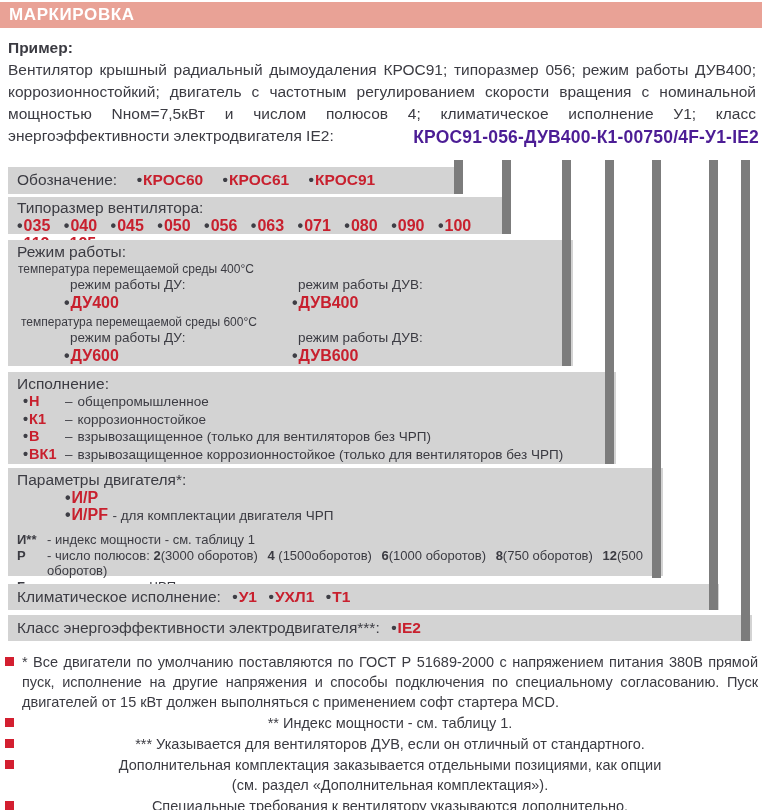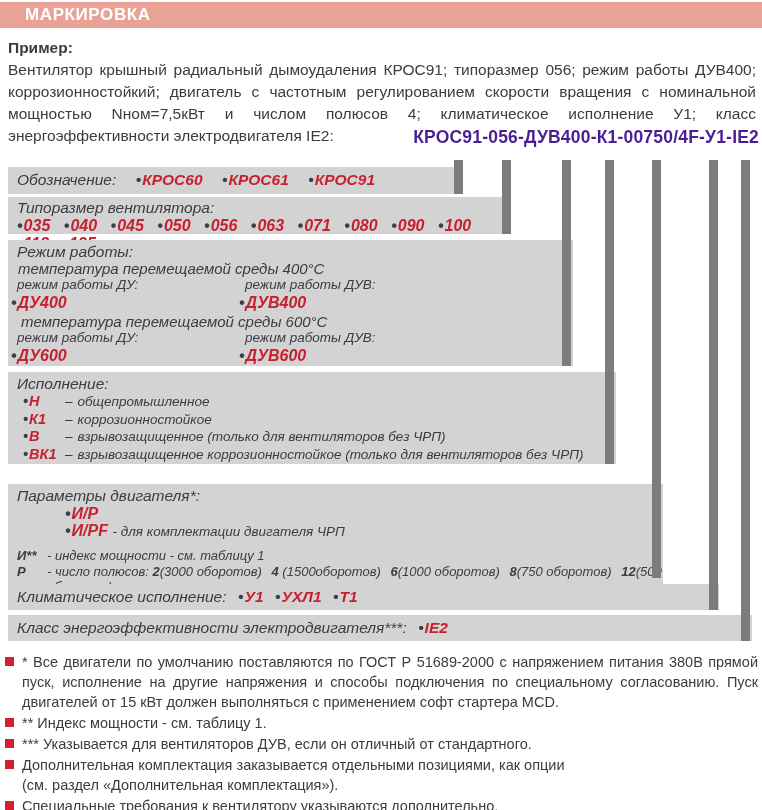--- a/index.html
+++ b/index.html
@@ -1,51 +1,51 @@
 <!DOCTYPE html>
 <html><head>
 <meta charset="utf-8">
 <style>
   html,body{margin:0;padding:0;background:#fff;}
   .page{position:relative;width:762px;height:810px;background:#ffffff;overflow:hidden;
         font-family:"Liberation Sans", sans-serif;color:#3b3b42;}
   
   .band{position:absolute;top:2px;left:0;width:762px;height:26px;background:#e9a296;}
-  .band span{display:block;line-height:26px;padding-left:25px;font-size:17px;font-weight:bold;
+  .band span{display:block;line-height:26px;padding-left:9px;font-size:17px;font-weight:bold;
              color:#ffffff;letter-spacing:.6px;}
   
   .example{position:absolute;top:39px;left:8px;width:748px;}
   .example-label{font-size:15.5px;font-weight:bold;margin-bottom:2px;}
   .example-text{font-size:15.5px;line-height:22px;text-align:justify;}
   
   .code{position:absolute;top:127px;right:3px;font-size:17.5px;font-weight:bold;
         color:#4c1d95;letter-spacing:.2px;}
   
-  .row{position:absolute;left:8px;background:#d3d3d3;box-sizing:border-box;z-index:1;font-style:italic;}
+  .row{position:absolute;left:8px;background:#d3d3d3;box-sizing:border-box;z-index:1;}
   .rlabel{font-size:15.5px;line-height:18px;}
   .r1{top:167px;width:455px;height:27px;padding:4px 0 0 9px;}
   .r1 .rlabel{display:inline;}
   .r2{top:197px;width:503px;height:37px;padding:2px 0 0 9px;}
   .r3{top:240px;width:565px;height:126px;padding:3px 0 8px 9px;}
   .r4{top:372px;width:608px;height:92px;padding:3px 0 0 9px;}
-  .r5{top:484px;width:655px;height:108px;padding:3px 0 0 9px;}
+  .r5{top:468px;width:655px;height:108px;padding:3px 0 0 9px;}
   .r6{top:584px;width:711px;height:26px;padding:0 0 0 9px;line-height:26px;}
   .r7{top:615px;width:744px;height:26px;padding:0 0 0 9px;line-height:26px;}
   .r6 .rlabel,.r7 .rlabel{line-height:26px;text-align:right;}
   
   .ritem{color:#c8202e;font-weight:bold;font-size:15.5px;white-space:nowrap;}
   .ritem::before{content:"\2022";color:#3e3e45;margin-right:1px;}
   .r1 .ritem{margin-left:15px;}
   .sizes{line-height:18px;}
   .sizes .ritem{font-size:16px;margin-right:9px;}
   .r6 .ritem,.r7 .ritem{margin-left:7px;font-size:15.5px;}
   
-  .temp{font-size:15px;line-height:16px;margin-left:1px;}
+  .temp{font-size:12px;line-height:16px;margin-left:1px;}
   .t600{margin-top:2px;margin-left:4px;}
-  .mode-grid{display:grid;grid-template-columns:228px 1fr;}
+  .mode-grid{display:grid;grid-template-columns:228px 1fr;margin-left:53px;}
   .mlabel{font-size:13.5px;line-height:16px;}
   .mval{display:inline-block;font-size:16px;line-height:19px;margin-left:-6px;}
   
   .exec-row{display:flex;margin-left:6px;line-height:17.5px;align-items:baseline;}
   .exec-code{font-size:14.5px;width:42px;flex:none;}
   .dash{font-size:13.5px;margin-right:5px;}
   .exec-desc{font-size:13.5px;}
   
   .motor-item{margin-left:48px;line-height:17px;}
   .motor-item .ritem{font-size:16px;}
@@ -54,21 +54,21 @@
   .legend-row{display:flex;font-size:13px;line-height:15.5px;}
   .lterm{width:30px;flex:none;font-weight:bold;}
   .pole b{font-weight:bold;}
   .pole span{margin-right:6px;}
   
   .vbar{position:absolute;top:160px;width:9px;background:#7c7c7c;z-index:2;}
   
   .notes{position:absolute;top:652px;left:5px;width:753px;}
   .note{display:flex;margin-bottom:1px;}
   .sq{width:9px;height:9px;background:#d31f30;flex:none;margin:5px 8px 0 0;}
-  .ntext{font-size:14.5px;line-height:20px;flex:1;}
+  .ntext{font-size:14.5px;line-height:20px;flex:1;text-align:center;}
   .just{text-align:justify;}
 </style>
 </head>
 <body>
 
 <div class="page">
 
   <div class="band">
     <span>МАРКИРОВКА</span>
   </div>

